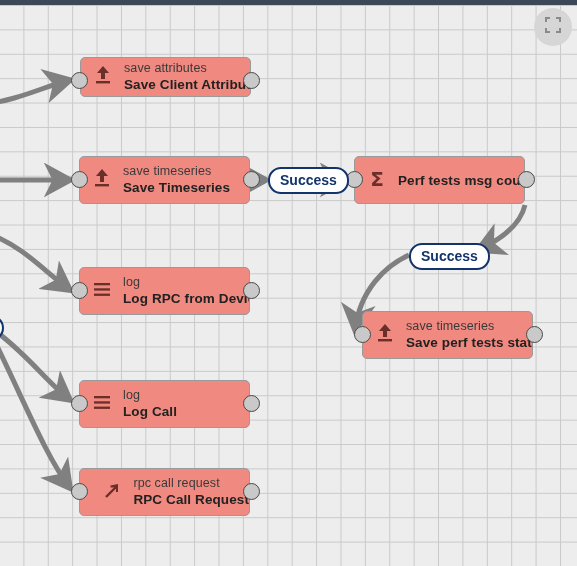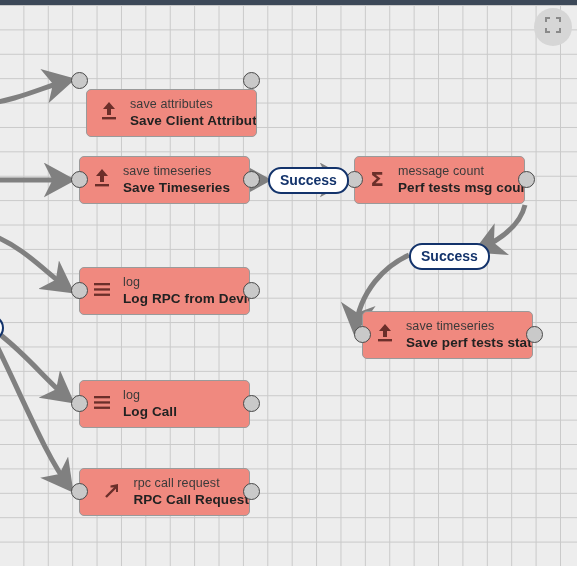--- a/index.html
+++ b/index.html
@@ -133,21 +133,21 @@
       <path d="M 525 205 C 520 226 500 240 478 250" marker-end=""></path>
 
       <path d="M 409 255 C 385 266 360 290 355 330"></path>
 
       <path d="M -6 330 C 25 352 48 383 70 400"></path>
 
       <path d="M -8 336 C 22 396 45 455 70 488"></path>
     </g>
   </svg>
 
-  <div class="node" style="left:86px; top:57px; width:171px; height:48px;margin-top:32px;">
+  <div class="node" style="left:80px; top:57px; width:171px; height:40px;">
     <span class="node-icon">
       <svg width="20" height="22" viewBox="0 0 20 22">
         <path d="M10 2 L16 9 L12 9 L12 15 L8 15 L8 9 L4 9 Z" fill="#6b2f2a"></path>
         <rect x="3" y="17" width="14" height="2.4" fill="#6b2f2a"></rect>
       </svg>
     </span>
     <span class="node-text">
       <div class="node-type">save attributes</div>
       <div class="node-title">Save Client Attributes</div>
     </span>
@@ -170,21 +170,20 @@
   <div class="port" style="left:71px; top:171px;"></div>
   <div class="port" style="left:243px; top:171px;"></div>
 
   <div class="node" style="left:354px; top:156px; width:171px; height:48px;">
     <span class="node-icon">
       <svg width="20" height="22" viewBox="0 0 20 22">
         <text x="10" y="19" font-size="20" font-weight="bold" text-anchor="middle" fill="#6b2f2a" font-family="DejaVu Sans, sans-serif">Σ</text>
       </svg>
     </span>
     <span class="node-text">
-      <div class="node-type">message count</div>
       <div class="node-title">Perf tests msg count ...</div>
     </span>
   </div>
   <div class="port" style="left:346px; top:171px;"></div>
   <div class="port" style="left:518px; top:171px;"></div>
 
   <div class="node" style="left:79px; top:267px; width:171px; height:48px;">
     <span class="node-icon">
       <svg width="20" height="22" viewBox="0 0 20 22">
         <rect x="2" y="5" width="16" height="2.3" fill="#6b2f2a"></rect>

